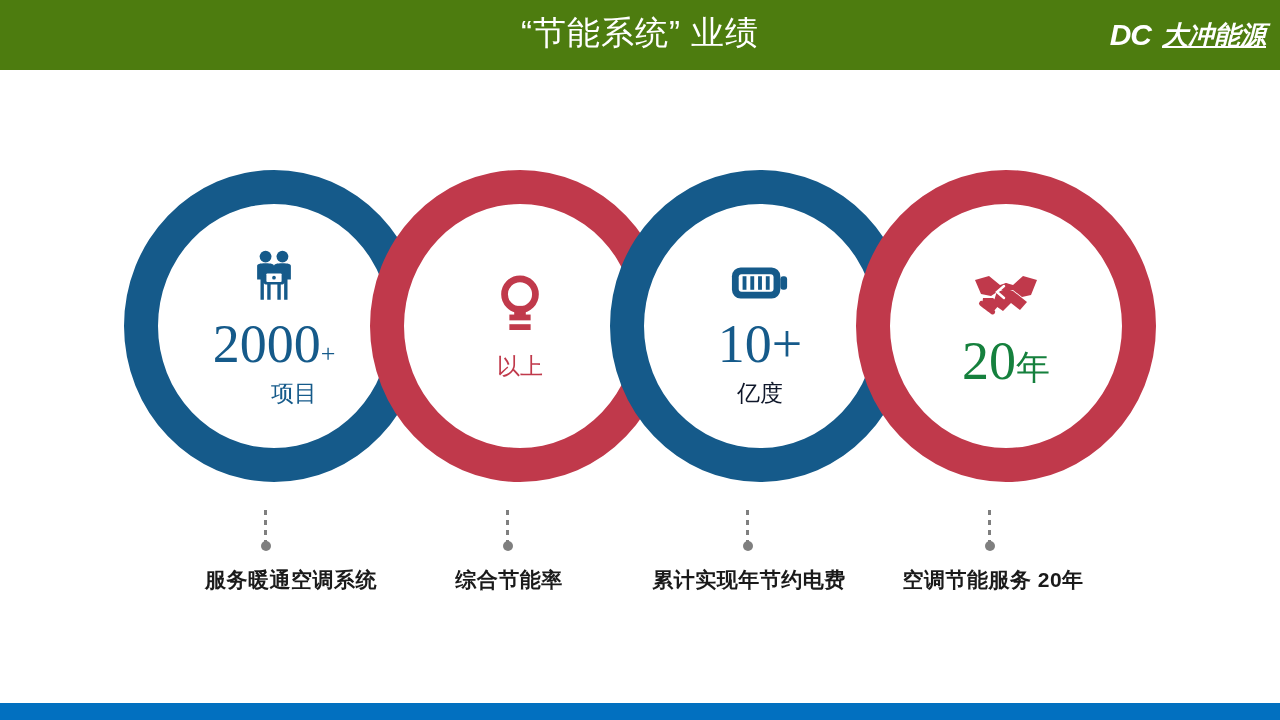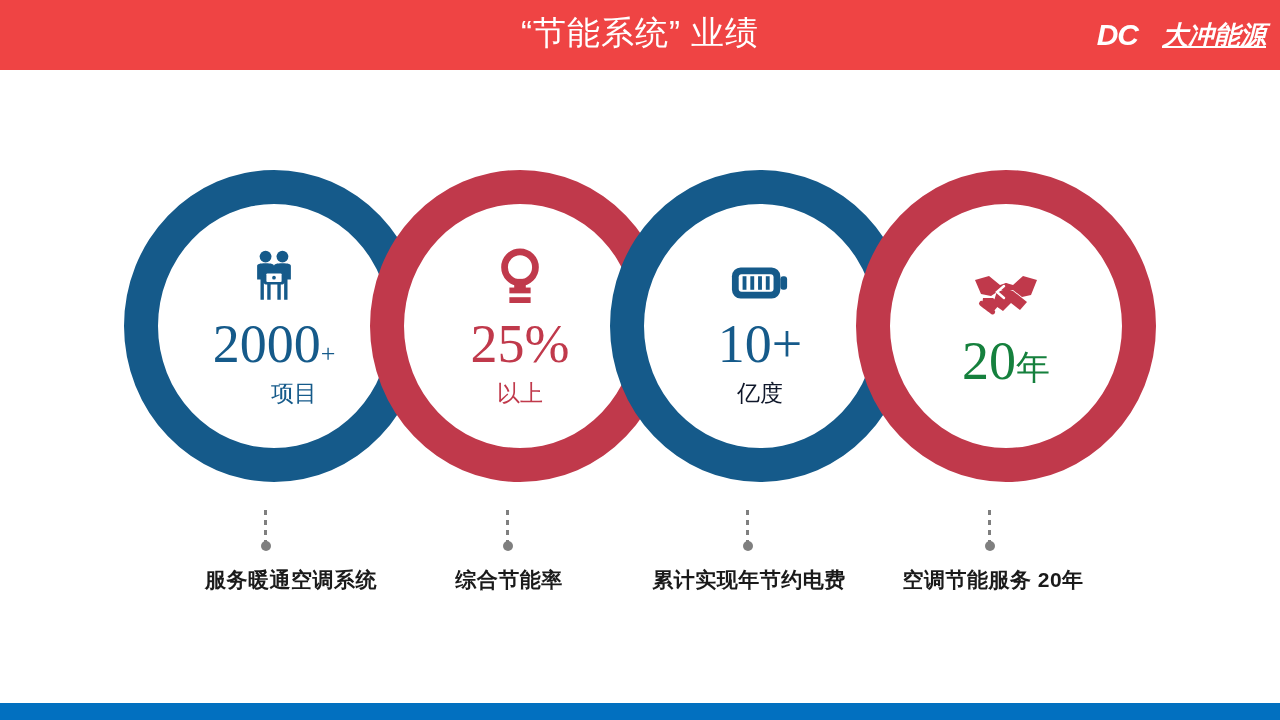--- a/index.html
+++ b/index.html
@@ -15,21 +15,21 @@
     position: relative;
   }
 
   
   #header-bar {
     position: absolute;
     left: 0;
     top: 0;
     width: 1280px;
     height: 70px;
-    background: #ef4444;
+    background: #4d7c0f;
   }
   #header-title {
     position: absolute;
     left: 0;
     top: 0;
     width: 1280px;
     height: 70px;
     line-height: 66px;
     text-align: center;
     color: #ffffff;
@@ -37,21 +37,21 @@
     letter-spacing: 1px;
     white-space: nowrap;
   }
   #brand-logo {
     position: absolute;
     right: 14px;
     top: 14px;
     height: 42px;
     display: flex;
     align-items: center;
-    gap: 24px;
+    gap: 11px;
     color: #ffffff;
   }
   #brand-logo .logo-dc {
     font-size: 30px;
     font-weight: bold;
     font-style: italic;
     letter-spacing: -1px;
     line-height: 1;
   }
   #brand-logo .logo-cn {
@@ -195,21 +195,20 @@
         <svg width="48" height="56" viewBox="0 0 48 58" aria-hidden="true">
           <g fill="none" stroke="#c0394b" stroke-width="7">
             <circle cx="24" cy="21" r="16"></circle>
           </g>
           <rect x="18" y="33" width="12" height="10" fill="#c0394b"></rect>
           <rect x="13" y="42" width="22" height="6" fill="#c0394b"></rect>
           <rect x="13" y="52" width="22" height="6" fill="#c0394b"></rect>
           <circle cx="24" cy="21" r="11" fill="#ffffff"></circle>
         </svg>
       </div>
-      <div class="ring-value" style="color:#c0394b;"><span>25%</span></div>
       <div class="ring-unit" style="color:#c0394b;">以上</div>
     </div>
   </div>
 
   <div class="ring" style="left:610px; top:100px; width:300px; height:312px; border:34px solid #155a8a; z-index:3;">
     <div class="ring-content">
       <div class="ring-icon">
         <svg width="60" height="40" viewBox="0 0 62 40" aria-hidden="true">
           <rect x="2" y="4" width="50" height="32" rx="9" fill="#155a8a"></rect>
           <rect x="9" y="11" width="36" height="18" rx="3" fill="#ffffff"></rect>

